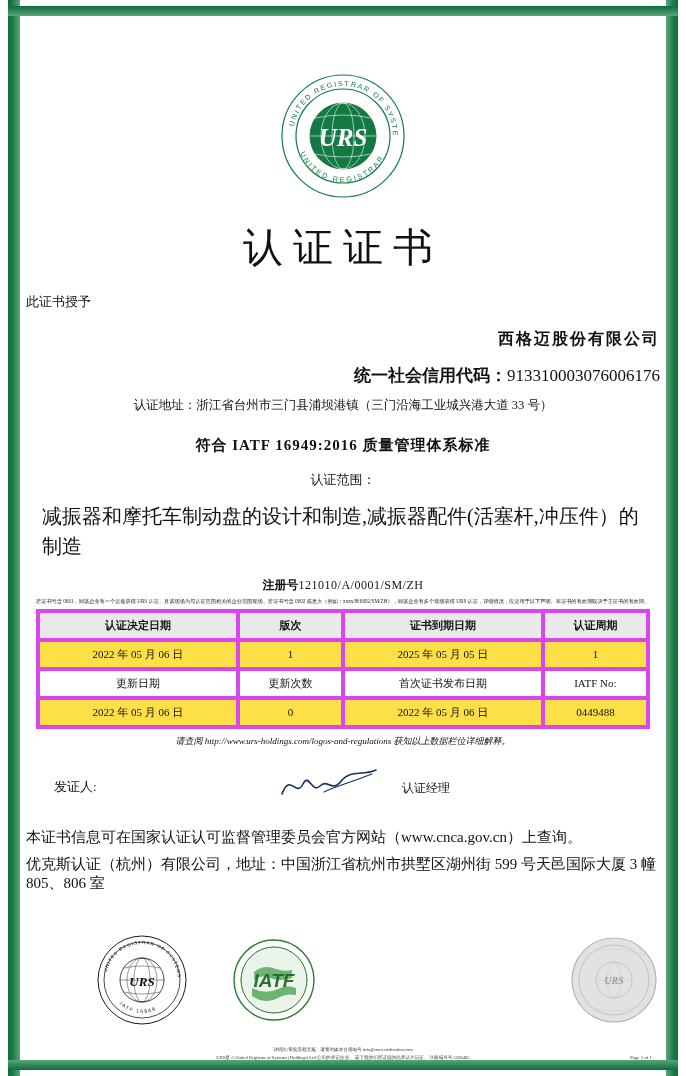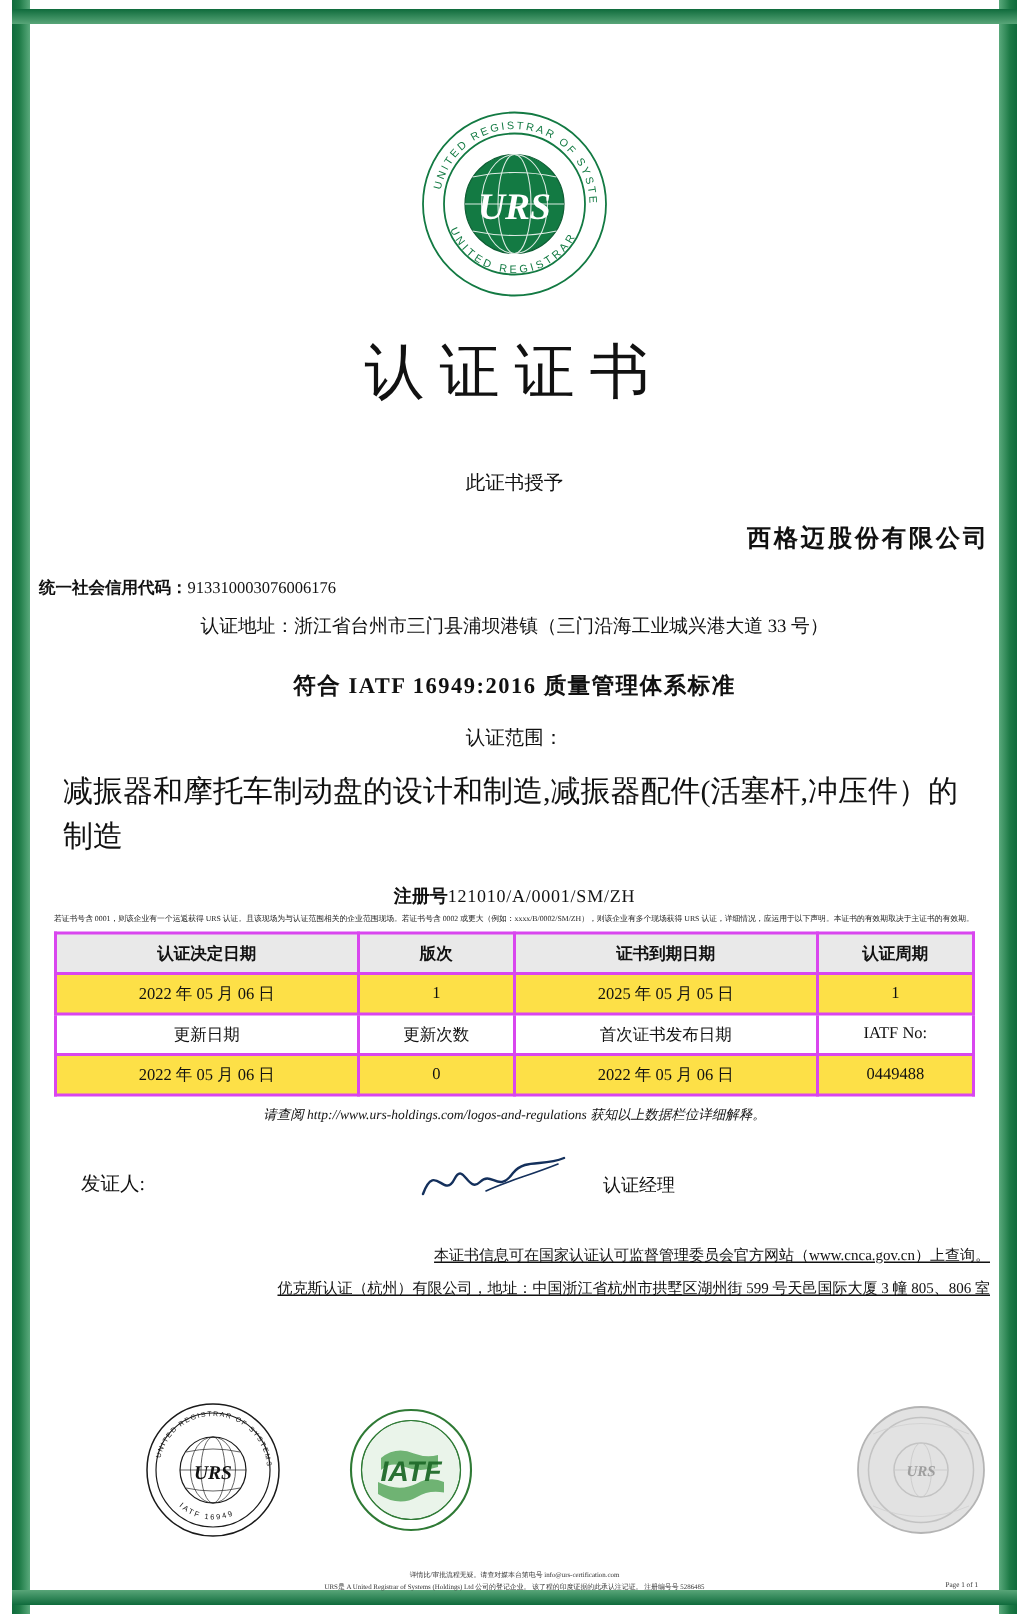--- a/index.html
+++ b/index.html
@@ -60,35 +60,34 @@
   
   .cert-title {
     text-align: center;
     font-size: 40px;
     letter-spacing: 10px;
     margin-top: 20px;
     color: #111;
     font-family: "DejaVu Serif", serif;
   }
   .awarded-to {
-    text-align: center;
     font-size: 13px;
-    margin-top: 38px;
+    margin-top: 18px;
     color: #111;
   }
   .company {
     text-align: right;
     font-size: 16px;
     font-weight: bold;
     margin-top: 18px;
     letter-spacing: 2px;
   }
   .credit-code {
-    text-align: left;
-    font-size: 11px;
+    text-align: right;
+    font-size: 17px;
     margin-top: 14px;
   }
   .credit-code b { font-weight: bold; }
   .address {
     text-align: center;
     font-size: 12.5px;
     margin-top: 10px;
   }
   .standard {
     text-align: center;
@@ -131,21 +130,21 @@
   }
 
   
   table.cert-table {
     width: calc(100% - 20px);
     margin: 3px 10px 0 10px;
     border-collapse: collapse;
     font-size: 11px;
   }
   table.cert-table td {
-    border: 2px solid #d946ef;
+    border: 4px solid #d946ef;
     text-align: center;
     padding: 4px 2px;
     height: 17px;
   }
   table.cert-table tr.header td {
     background: #e9e9e9;
     font-weight: bold;
   }
   table.cert-table tr.shaded td {
     background: #fde047;
@@ -178,24 +177,23 @@
   }
   .manager-label {
     position: absolute;
     left: 376px;
     top: 18px;
     font-size: 12px;
   }
 
   
   .foot-line {
-    text-align: right;
-    font-size: 10px;
+    text-align: left;
+    font-size: 15px;
     margin-top: 10px;
-    text-decoration: underline;
   }
   .foot-line.second { margin-top: 8px; }
 
   
   .seals {
     position: absolute;
     left: 0; right: 0;
     bottom: 46px;
     height: 96px;
   }

